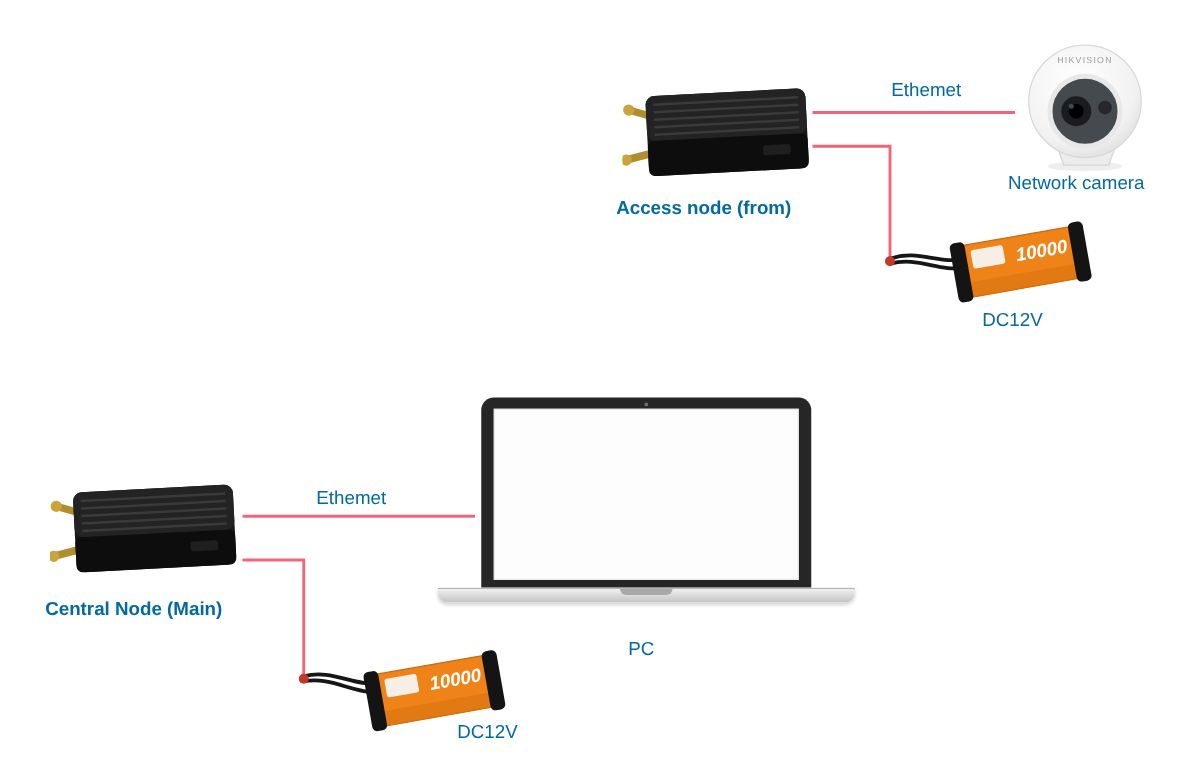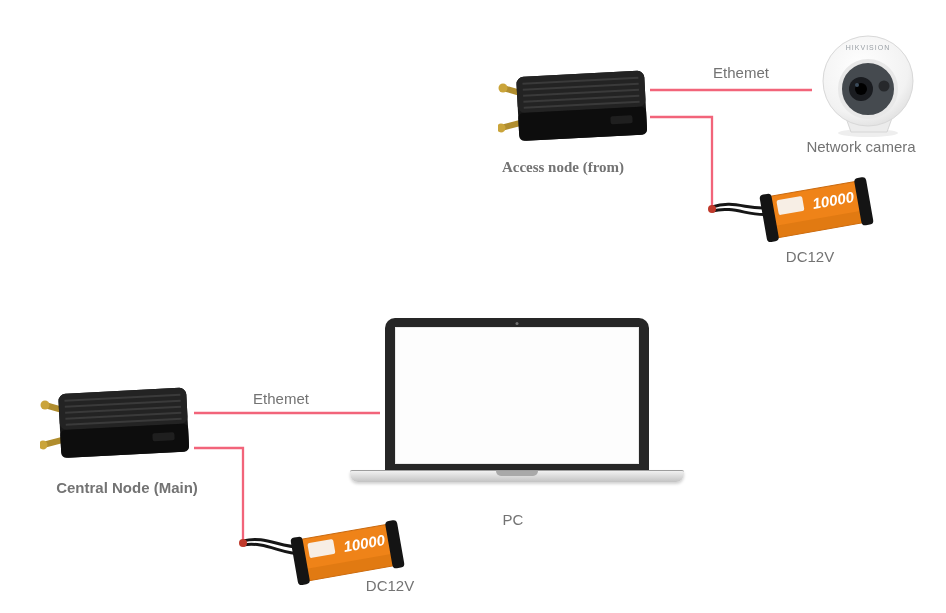--- a/index.html
+++ b/index.html
@@ -13,21 +13,21 @@
   }
   .lines-layer {
     position: absolute;
     left: 0; top: 0;
     width: 946px; height: 613px;
     pointer-events: none;
   }
   .label {
     position: absolute;
     text-align: center;
-    color: #737373;
+    color: #0369a1;
     font-size: 15px;
     line-height: 18px;
   }
   .label.node-label { font-weight: 600; }
   .device { position: absolute; }
 
   
   .laptop { position: absolute; left: 350px; top: 318px; width: 334px; }
   .laptop-screen {
     width: 264px; height: 152px;
@@ -102,21 +102,21 @@
   <svg class="lines-layer">
     <line x1="650" y1="90" x2="812" y2="90" stroke="#f2647a" stroke-width="2.3"></line>
     <polyline points="650,117 712,117 712,207" fill="none" stroke="#f2647a" stroke-width="2.3"></polyline>
     <line x1="194" y1="413" x2="380" y2="413" stroke="#f2647a" stroke-width="2.3"></line>
     <polyline points="194,448 243,448 243,541" fill="none" stroke="#f2647a" stroke-width="2.3"></polyline>
   </svg>
 
   <svg class="device" style="left:498px; top:66px;" width="152" height="88">
     <use href="#radio-node-symbol"></use>
   </svg>
-  <div class="label node-label" style="left:468px; top:158px; width:190px;font-family:Liberation Serif, serif;">Access node (from)</div>
+  <div class="label node-label" style="left:468px; top:158px; width:190px;">Access node (from)</div>
 
   <div class="label" style="left:696px; top:64px; width:90px;">Ethemet</div>
 
   <svg class="device" style="left:808px; top:34px;" width="122" height="104" viewBox="0 0 122 104">
     <ellipse cx="60" cy="99" rx="30" ry="4" fill="#eeeeee"></ellipse>
     <path d="M 38 84 L 84 84 L 79 98 L 43 98 Z" fill="#ececec" stroke="#d6d6d6"></path>
     <circle cx="60" cy="47" r="45" fill="url(#domeGrad)" stroke="#d8d8d8"></circle>
     <text x="60" y="16" font-size="7" letter-spacing="1" fill="#9aa0a6" text-anchor="middle">HIKVISION</text>
     <circle cx="60" cy="55" r="28" fill="#454a4f" stroke="#e8e8e8" stroke-width="4"></circle>
     <circle cx="53" cy="55" r="12" fill="#1a1c20"></circle>
@@ -137,21 +137,21 @@
       <rect x="154" y="13" width="12" height="48" rx="4" fill="#141414"></rect>
       <rect x="74" y="21" width="26" height="15" rx="2" fill="#f7f7f7" opacity="0.92"></rect>
       <text x="130" y="36" font-size="15" font-weight="bold" font-style="italic" fill="#ffffff" text-anchor="middle">10000</text>
     </g>
   </svg>
   <div class="label" style="left:770px; top:248px; width:80px;">DC12V</div>
 
   <svg class="device" style="left:40px; top:383px;" width="152" height="88">
     <use href="#radio-node-symbol"></use>
   </svg>
-  <div class="label node-label" style="left:32px; top:479px; width:190px;">Central Node (Main)</div>
+  <div class="label node-label" style="left:12px; top:479px; width:190px;">Central Node (Main)</div>
 
   <div class="label" style="left:236px; top:390px; width:90px;">Ethemet</div>
 
   <div class="laptop">
     <div class="laptop-screen">
       <div class="laptop-camera-dot"></div>
       <div class="laptop-display"></div>
     </div>
     <div class="laptop-base">
       <div class="laptop-notch"></div>

